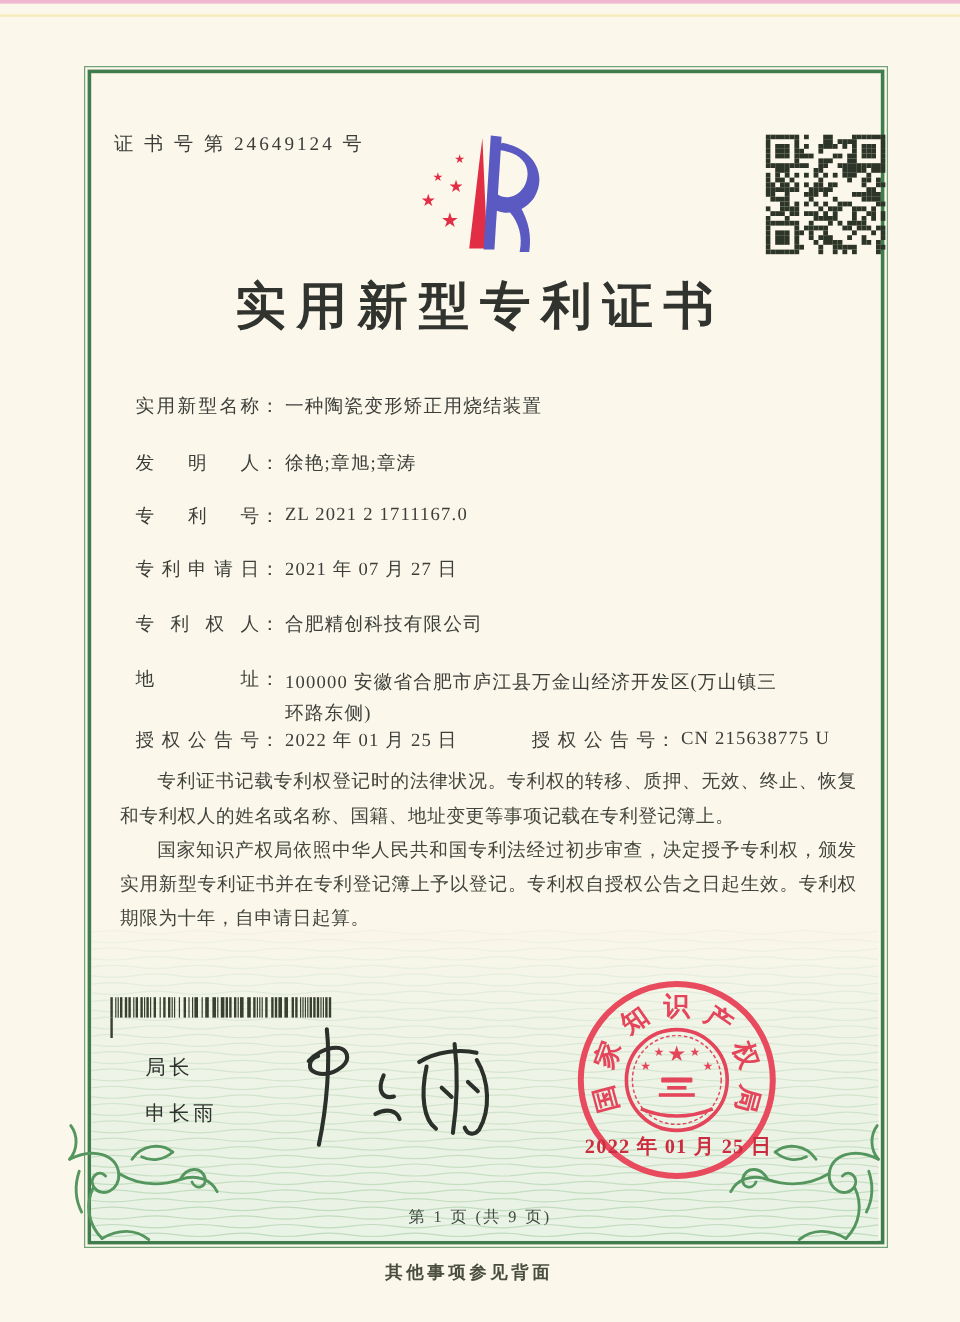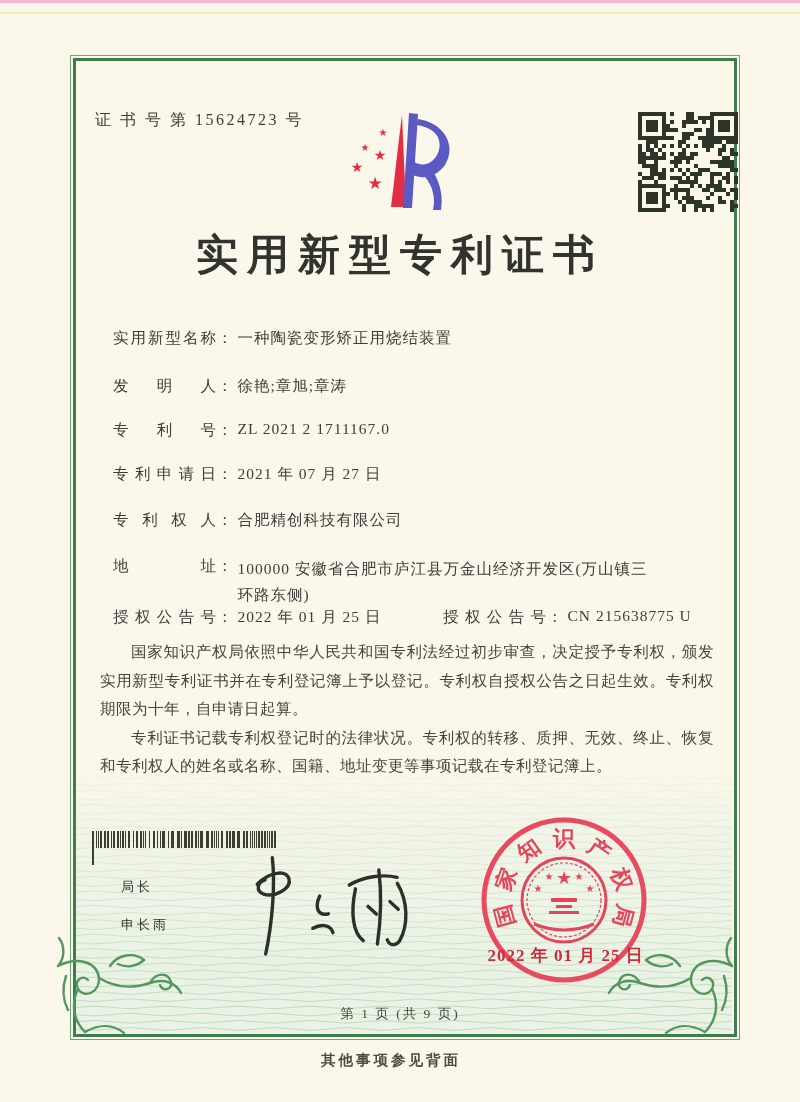--- a/index.html
+++ b/index.html
@@ -26,21 +26,21 @@
   .fvalue.wrap{white-space:normal;width:424px;line-height:26px;}
   .pair2{position:absolute;left:330px;top:0;white-space:nowrap;}
 
   .body-text{position:absolute;left:100px;width:614px;font-size:15.5px;line-height:28.5px;color:#43463e;text-align:justify;letter-spacing:.5px;}
   .body-text p{margin:0;text-indent:2em;}
   .body-text p + p{margin-top:0;}
 
   .barcode{position:absolute;left:92px;top:831px;width:186px;height:17px;font-size:0;}
   .barcode i{display:inline-block;height:17px;vertical-align:top;}
 
-  .sig-label{position:absolute;left:121px;font-family:"Liberation Sans","DejaVu Sans",sans-serif;font-size:13px;letter-spacing:3px;color:#2f332d;}
+  .sig-label{position:absolute;left:121px;font-family:"Liberation Sans","DejaVu Sans",sans-serif;font-size:17px;letter-spacing:3px;color:#2f332d;}
   .sig-svg{position:absolute;left:222px;top:852px;transform:rotate(-2deg);}
   .sig-svg path{fill:none;stroke:#2c302b;stroke-width:3.4;stroke-linecap:round;stroke-linejoin:round;}
 
   .seal{position:absolute;left:477px;top:812px;}
   .seal .ring{fill:none;stroke:#e84a5e;stroke-width:5;}
   .seal .emblem{stroke:#e4455a;fill:none;}
   .seal-char{font-family:"Liberation Serif","DejaVu Serif",serif;font-weight:bold;font-size:22px;fill:#e4455a;text-anchor:middle;dominant-baseline:middle;}
   .seal-star{fill:#e4455a;text-anchor:middle;}
   .seal-date{position:absolute;left:478px;top:944px;width:175px;text-align:center;font-size:17px;letter-spacing:1px;color:#cb2d3f;font-weight:bold;}
 
@@ -126,21 +126,21 @@
     <path d="M47,42 C62,51 80,53 98,47 C112,42 124,47 129,57"></path>
     <path d="M26,53 C19,67 21,84 33,96"></path>
     <path d="M33,96 C47,88 61,88 72,97"></path>
     <path d="M58,30 C66,18 82,16 92,24"></path>
     <path d="M92,24 C84,31 74,32 66,28"></path>
     <path d="M98,47 C104,36 116,36 119,46 C120,54 111,56 108,49"></path>
     <path d="M14,40 C10,52 11,64 16,74"></path>
   </svg>
 </div>
 
-<div class="cert-no">证 书 号 第 15624723 号</div>
+<div class="cert-no">证 书 号 第 24649124 号</div>
 
 <svg class="logo" width="110" height="100" viewBox="0 0 110 100">
   <path d="M57,4 L61,96 L46,96 C50,64 53,34 57,4 Z" fill="#e22e44"></path>
   <path d="M64,2 L73,3 L67,97 L58,97 Z" fill="#5a5ac2"></path>
   <path d="M73,8 C99,12 112,34 100,54 C90,68 72,70 63,60 L65,47 C74,58 88,54 93,42 C99,26 88,16 71,14 Z" fill="#5a5ac2"></path>
   <path d="M88,60 C96,74 98,86 96,99 L88,99 C91,86 87,74 80,66 Z" fill="#5a5ac2"></path>
   <text x="38" y="25" font-size="10" fill="#e22e44" text-anchor="middle">★</text>
   <text x="20" y="40" font-size="10" fill="#e22e44" text-anchor="middle">★</text>
   <text x="35" y="49" font-size="14" fill="#e22e44" text-anchor="middle">★</text>
   <text x="12" y="61" font-size="14" fill="#e22e44" text-anchor="middle">★</text>
@@ -492,22 +492,22 @@
   </div>
   <div class="frow" style="top:607px">
     <span class="flabel">授权公告号</span><span class="fcolon">：</span><span class="fvalue">2022 年 01 月 25 日</span>
     <span class="pair2">
       <span class="flabel">授权公告号</span><span class="fcolon">：</span><span class="fvalue">CN 215638775 U</span>
     </span>
   </div>
 </div>
 
 <div class="body-text" style="top:638px">
+  <p>专利证书记载专利权登记时的法律状况。专利权的转移、质押、无效、终止、恢复和专利权人的姓名或名称、国籍、地址变更等事项记载在专利登记簿上。</p>
   <p>国家知识产权局依照中华人民共和国专利法经过初步审查，决定授予专利权，颁发实用新型专利证书并在专利登记簿上予以登记。专利权自授权公告之日起生效。专利权期限为十年，自申请日起算。</p>
-  <p>专利证书记载专利权登记时的法律状况。专利权的转移、质押、无效、终止、恢复和专利权人的姓名或名称、国籍、地址变更等事项记载在专利登记簿上。</p>
 </div>
 
 <div class="barcode" id="barcode"><i style="width: 2px; background: rgb(57, 64, 47);"></i><i style="width: 2px; background: transparent;"></i><i style="width: 1px; background: rgb(57, 64, 47);"></i><i style="width: 1px; background: transparent;"></i><i style="width: 1px; background: rgb(57, 64, 47);"></i><i style="width: 1px; background: transparent;"></i><i style="width: 2px; background: rgb(57, 64, 47);"></i><i style="width: 2px; background: transparent;"></i><i style="width: 2px; background: rgb(57, 64, 47);"></i><i style="width: 1px; background: transparent;"></i><i style="width: 2px; background: rgb(57, 64, 47);"></i><i style="width: 2px; background: transparent;"></i><i style="width: 1px; background: rgb(57, 64, 47);"></i><i style="width: 1px; background: transparent;"></i><i style="width: 2px; background: rgb(57, 64, 47);"></i><i style="width: 2px; background: transparent;"></i><i style="width: 2px; background: rgb(57, 64, 47);"></i><i style="width: 1px; background: transparent;"></i><i style="width: 1px; background: rgb(57, 64, 47);"></i><i style="width: 1px; background: transparent;"></i><i style="width: 2px; background: rgb(57, 64, 47);"></i><i style="width: 1px; background: transparent;"></i><i style="width: 1px; background: rgb(57, 64, 47);"></i><i style="width: 2px; background: transparent;"></i><i style="width: 2px; background: rgb(57, 64, 47);"></i><i style="width: 3px; background: transparent;"></i><i style="width: 1px; background: rgb(57, 64, 47);"></i><i style="width: 2px; background: transparent;"></i><i style="width: 2px; background: rgb(57, 64, 47);"></i><i style="width: 2px; background: transparent;"></i><i style="width: 2px; background: rgb(57, 64, 47);"></i><i style="width: 1px; background: transparent;"></i><i style="width: 1px; background: rgb(57, 64, 47);"></i><i style="width: 1px; background: transparent;"></i><i style="width: 1px; background: rgb(57, 64, 47);"></i><i style="width: 3px; background: transparent;"></i><i style="width: 1px; background: rgb(57, 64, 47);"></i><i style="width: 3px; background: transparent;"></i><i style="width: 2px; background: rgb(57, 64, 47);"></i><i style="width: 2px; background: transparent;"></i><i style="width: 1px; background: rgb(57, 64, 47);"></i><i style="width: 2px; background: transparent;"></i><i style="width: 1px; background: rgb(57, 64, 47);"></i><i style="width: 1px; background: transparent;"></i><i style="width: 3px; background: rgb(57, 64, 47);"></i><i style="width: 3px; background: transparent;"></i><i style="width: 1px; background: rgb(57, 64, 47);"></i><i style="width: 2px; background: transparent;"></i><i style="width: 3px; background: rgb(57, 64, 47);"></i><i style="width: 3px; background: transparent;"></i><i style="width: 3px; background: rgb(57, 64, 47);"></i><i style="width: 1px; background: transparent;"></i><i style="width: 1px; background: rgb(57, 64, 47);"></i><i style="width: 2px; background: transparent;"></i><i style="width: 3px; background: rgb(57, 64, 47);"></i><i style="width: 1px; background: transparent;"></i><i style="width: 2px; background: rgb(57, 64, 47);"></i><i style="width: 1px; background: transparent;"></i><i style="width: 2px; background: rgb(57, 64, 47);"></i><i style="width: 2px; background: transparent;"></i><i style="width: 2px; background: rgb(57, 64, 47);"></i><i style="width: 1px; background: transparent;"></i><i style="width: 1px; background: rgb(57, 64, 47);"></i><i style="width: 1px; background: transparent;"></i><i style="width: 3px; background: rgb(57, 64, 47);"></i><i style="width: 3px; background: transparent;"></i><i style="width: 3px; background: rgb(57, 64, 47);"></i><i style="width: 2px; background: transparent;"></i><i style="width: 2px; background: rgb(57, 64, 47);"></i><i style="width: 1px; background: transparent;"></i><i style="width: 1px; background: rgb(57, 64, 47);"></i><i style="width: 1px; background: transparent;"></i><i style="width: 1px; background: rgb(57, 64, 47);"></i><i style="width: 1px; background: transparent;"></i><i style="width: 1px; background: rgb(57, 64, 47);"></i><i style="width: 2px; background: transparent;"></i><i style="width: 2px; background: rgb(57, 64, 47);"></i><i style="width: 3px; background: transparent;"></i><i style="width: 2px; background: rgb(57, 64, 47);"></i><i style="width: 1px; background: transparent;"></i><i style="width: 2px; background: rgb(57, 64, 47);"></i><i style="width: 1px; background: transparent;"></i><i style="width: 3px; background: rgb(57, 64, 47);"></i><i style="width: 2px; background: transparent;"></i><i style="width: 3px; background: rgb(57, 64, 47);"></i><i style="width: 3px; background: transparent;"></i><i style="width: 2px; background: rgb(57, 64, 47);"></i><i style="width: 1px; background: transparent;"></i><i style="width: 2px; background: rgb(57, 64, 47);"></i><i style="width: 2px; background: transparent;"></i><i style="width: 1px; background: rgb(57, 64, 47);"></i><i style="width: 1px; background: transparent;"></i><i style="width: 1px; background: rgb(57, 64, 47);"></i><i style="width: 1px; background: transparent;"></i><i style="width: 1px; background: rgb(57, 64, 47);"></i><i style="width: 1px; background: transparent;"></i><i style="width: 1px; background: rgb(57, 64, 47);"></i><i style="width: 1px; background: transparent;"></i><i style="width: 2px; background: rgb(57, 64, 47);"></i><i style="width: 1px; background: transparent;"></i><i style="width: 2px; background: rgb(57, 64, 47);"></i><i style="width: 1px; background: transparent;"></i><i style="width: 2px; background: rgb(57, 64, 47);"></i><i style="width: 1px; background: transparent;"></i><i style="width: 1px; background: rgb(57, 64, 47);"></i><i style="width: 1px; background: transparent;"></i><i style="width: 1px; background: rgb(57, 64, 47);"></i><i style="width: 1px; background: transparent;"></i><i style="width: 2px; background: rgb(57, 64, 47);"></i><i style="width: 1px; background: transparent;"></i><i style="width: 2px; background: rgb(57, 64, 47);"></i><i style="width: 1px; background: transparent;"></i><i style="width: 2px; background: rgb(57, 64, 47);"></i></div>
 
 <div class="sig-label" style="top:878px">局长</div>
 <div class="sig-label" style="top:916px">申长雨</div>
 
 <svg class="sig-svg" width="200" height="105" viewBox="0 0 200 105">
   <path d="M36,30 C48,18 66,16 68,26 C70,36 52,44 42,40 C34,37 36,28 44,26"></path>
   <path d="M52,4 C54,30 50,68 42,100"></path>

